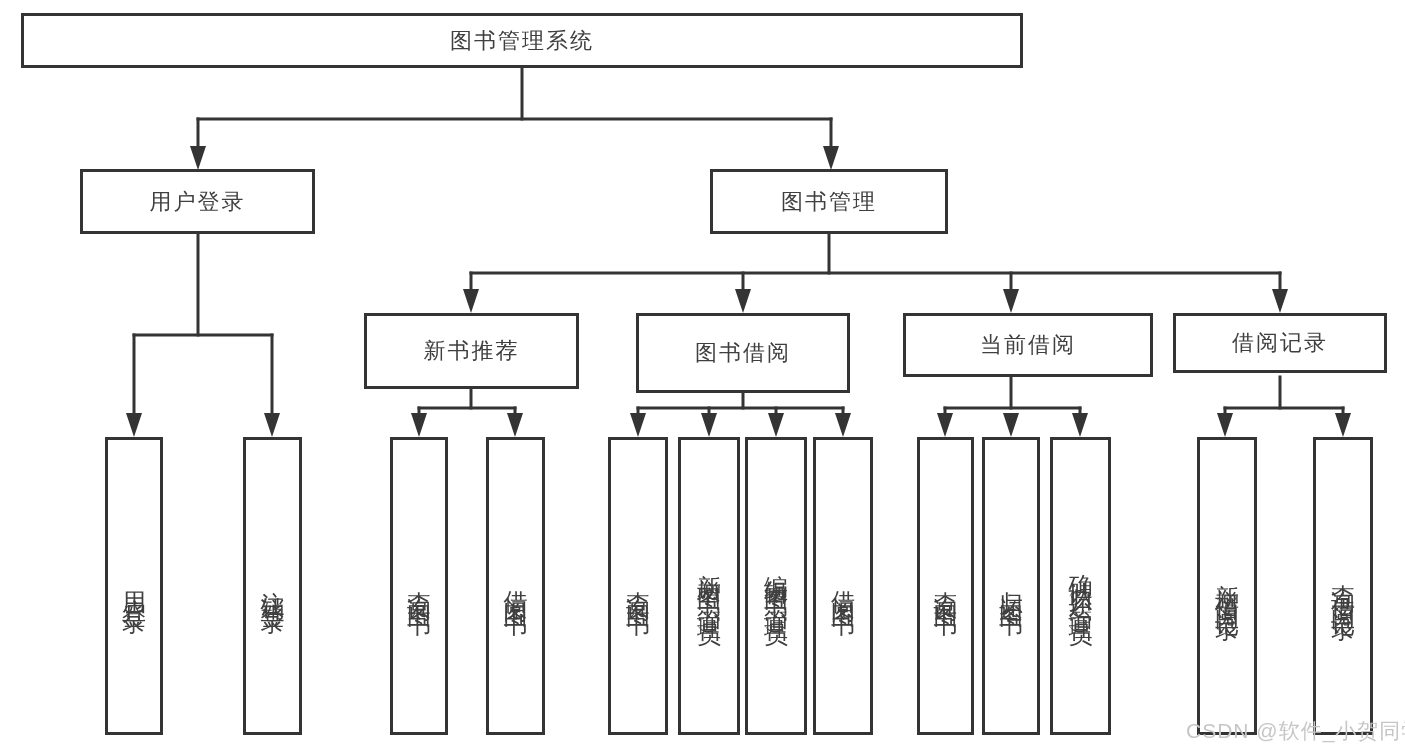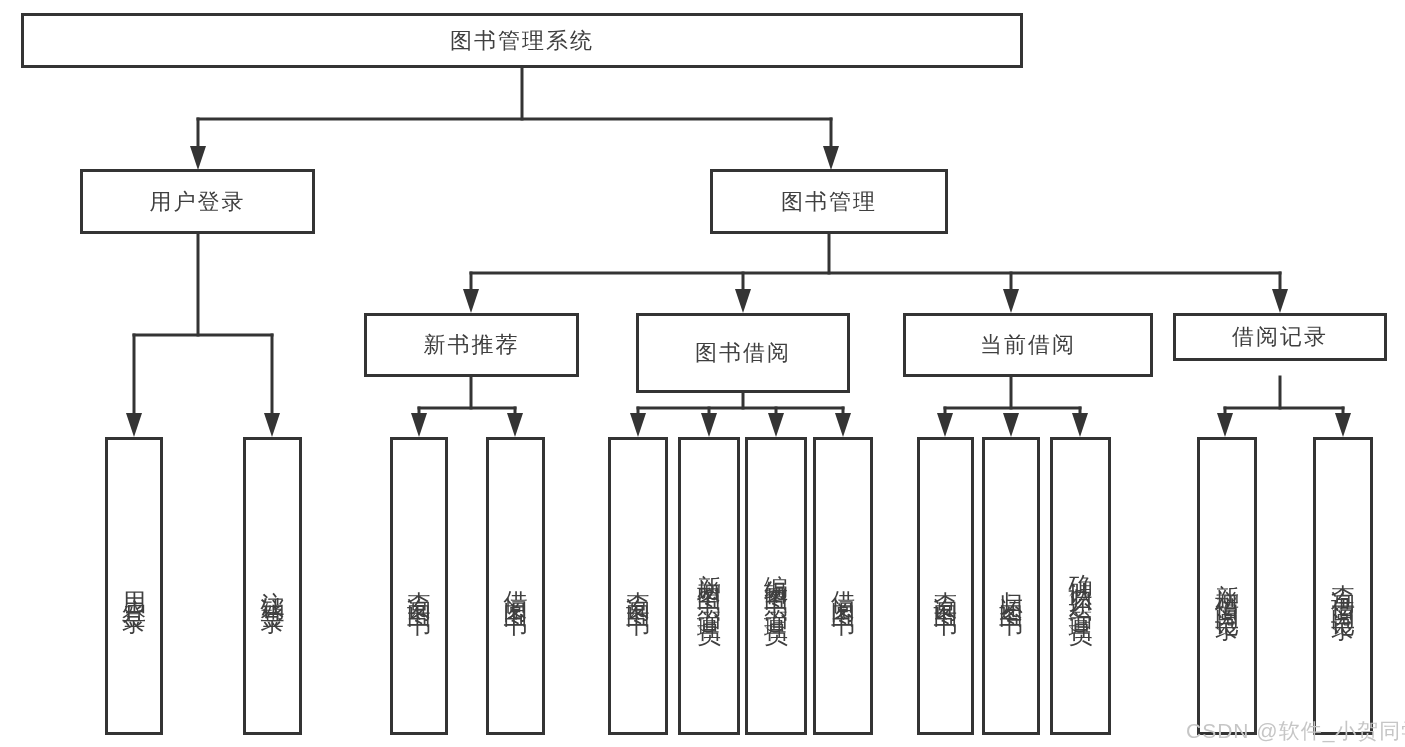--- a/index.html
+++ b/index.html
@@ -127,30 +127,30 @@
     <span>图书管理系统</span>
   </div>
 
   <div class="box h" style="left:80px;top:169px;width:235px;height:65px">
     <span>用户登录</span>
   </div>
   <div class="box h" style="left:710px;top:169px;width:238px;height:65px">
     <span>图书管理</span>
   </div>
 
-  <div class="box h" style="left:364px;top:313px;width:215px;height:64px">
+  <div class="box h" style="left:364px;top:313px;width:215px;height:76px">
     <span>新书推荐</span>
   </div>
   <div class="box h" style="left:636px;top:313px;width:214px;height:80px">
     <span>图书借阅</span>
   </div>
   <div class="box h" style="left:903px;top:313px;width:250px;height:64px">
     <span>当前借阅</span>
   </div>
-  <div class="box h" style="left:1173px;top:313px;width:214px;height:48px">
+  <div class="box h" style="left:1173px;top:313px;width:214px;height:60px">
     <span>借阅记录</span>
   </div>
 
   <div class="box v" style="left:105px;top:437px;width:58px;height:298px">
     <span>用户登录</span>
   </div>
   <div class="box v" style="left:243px;top:437px;width:59px;height:298px">
     <span>注销登录</span>
   </div>
 

